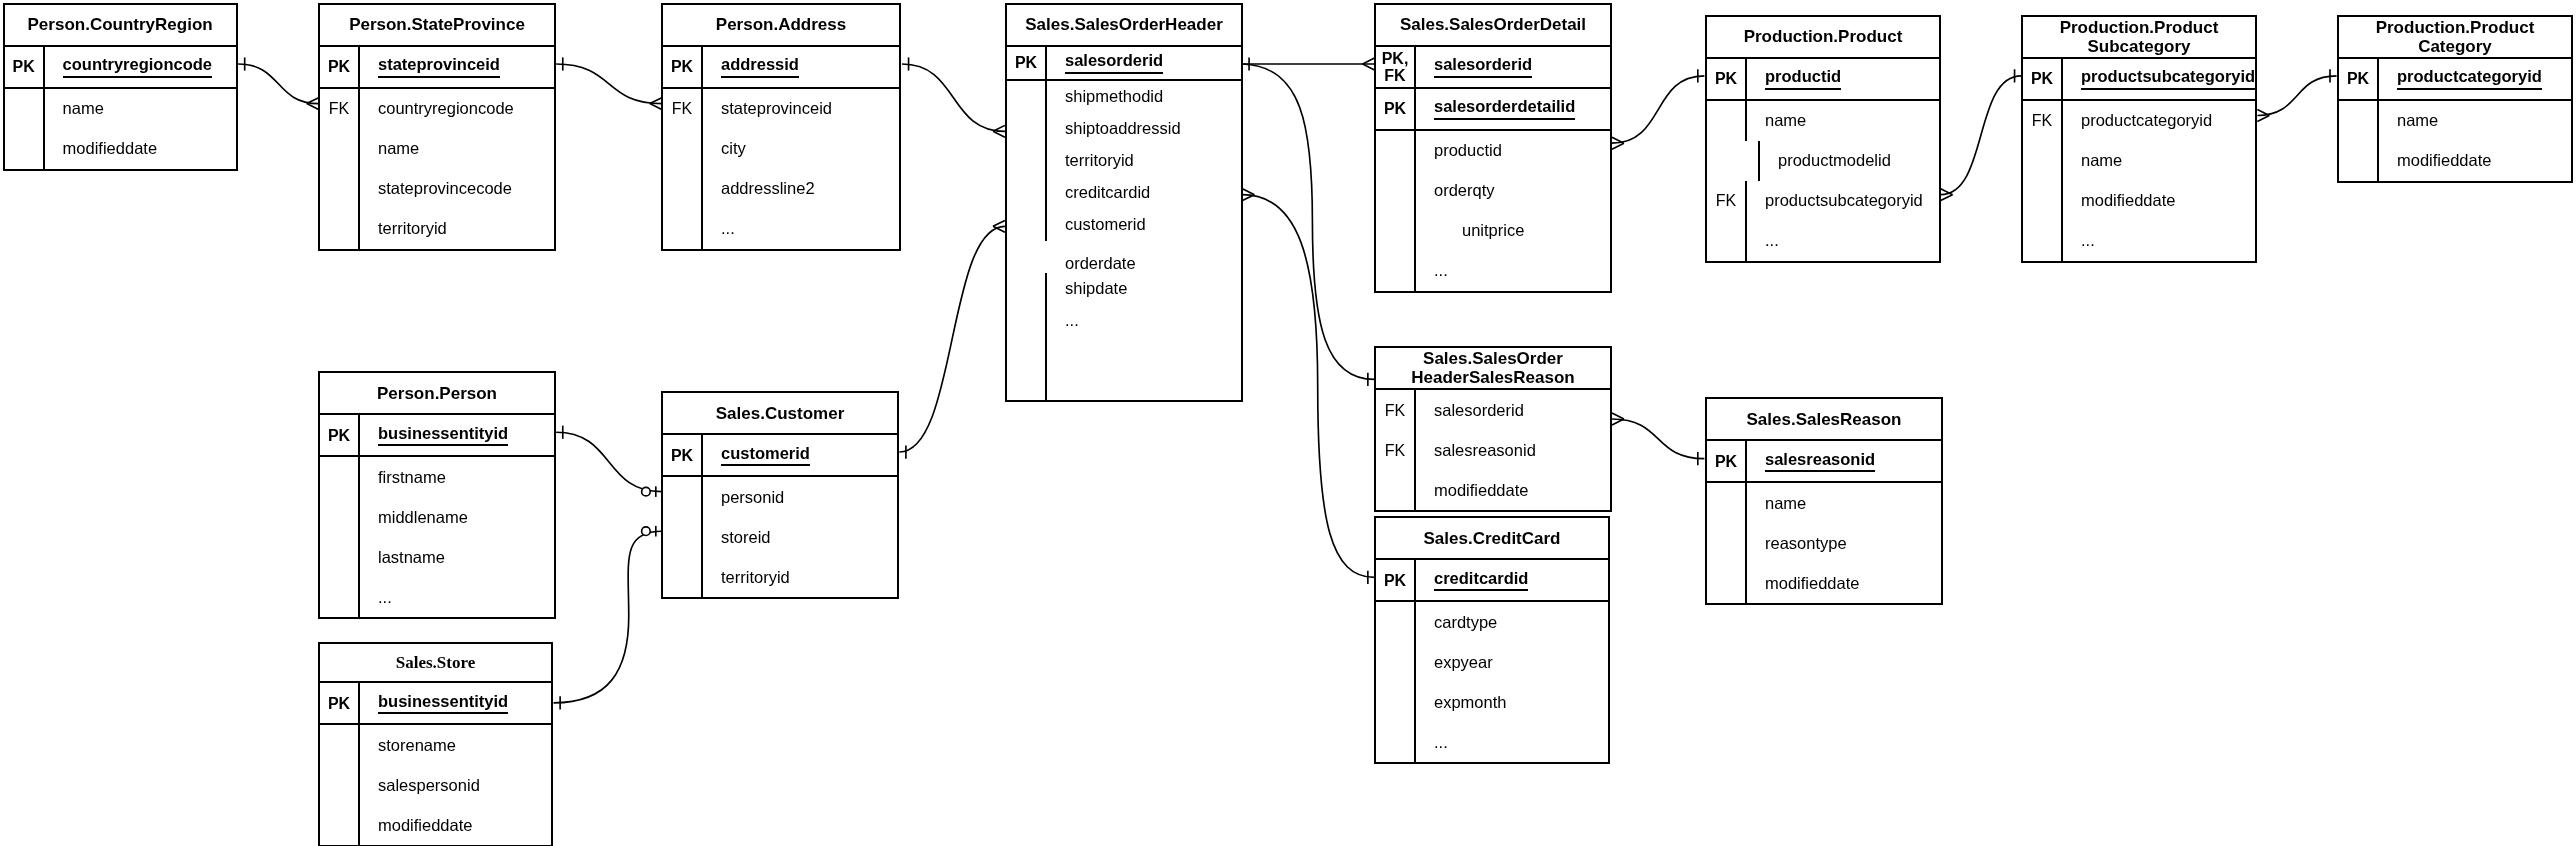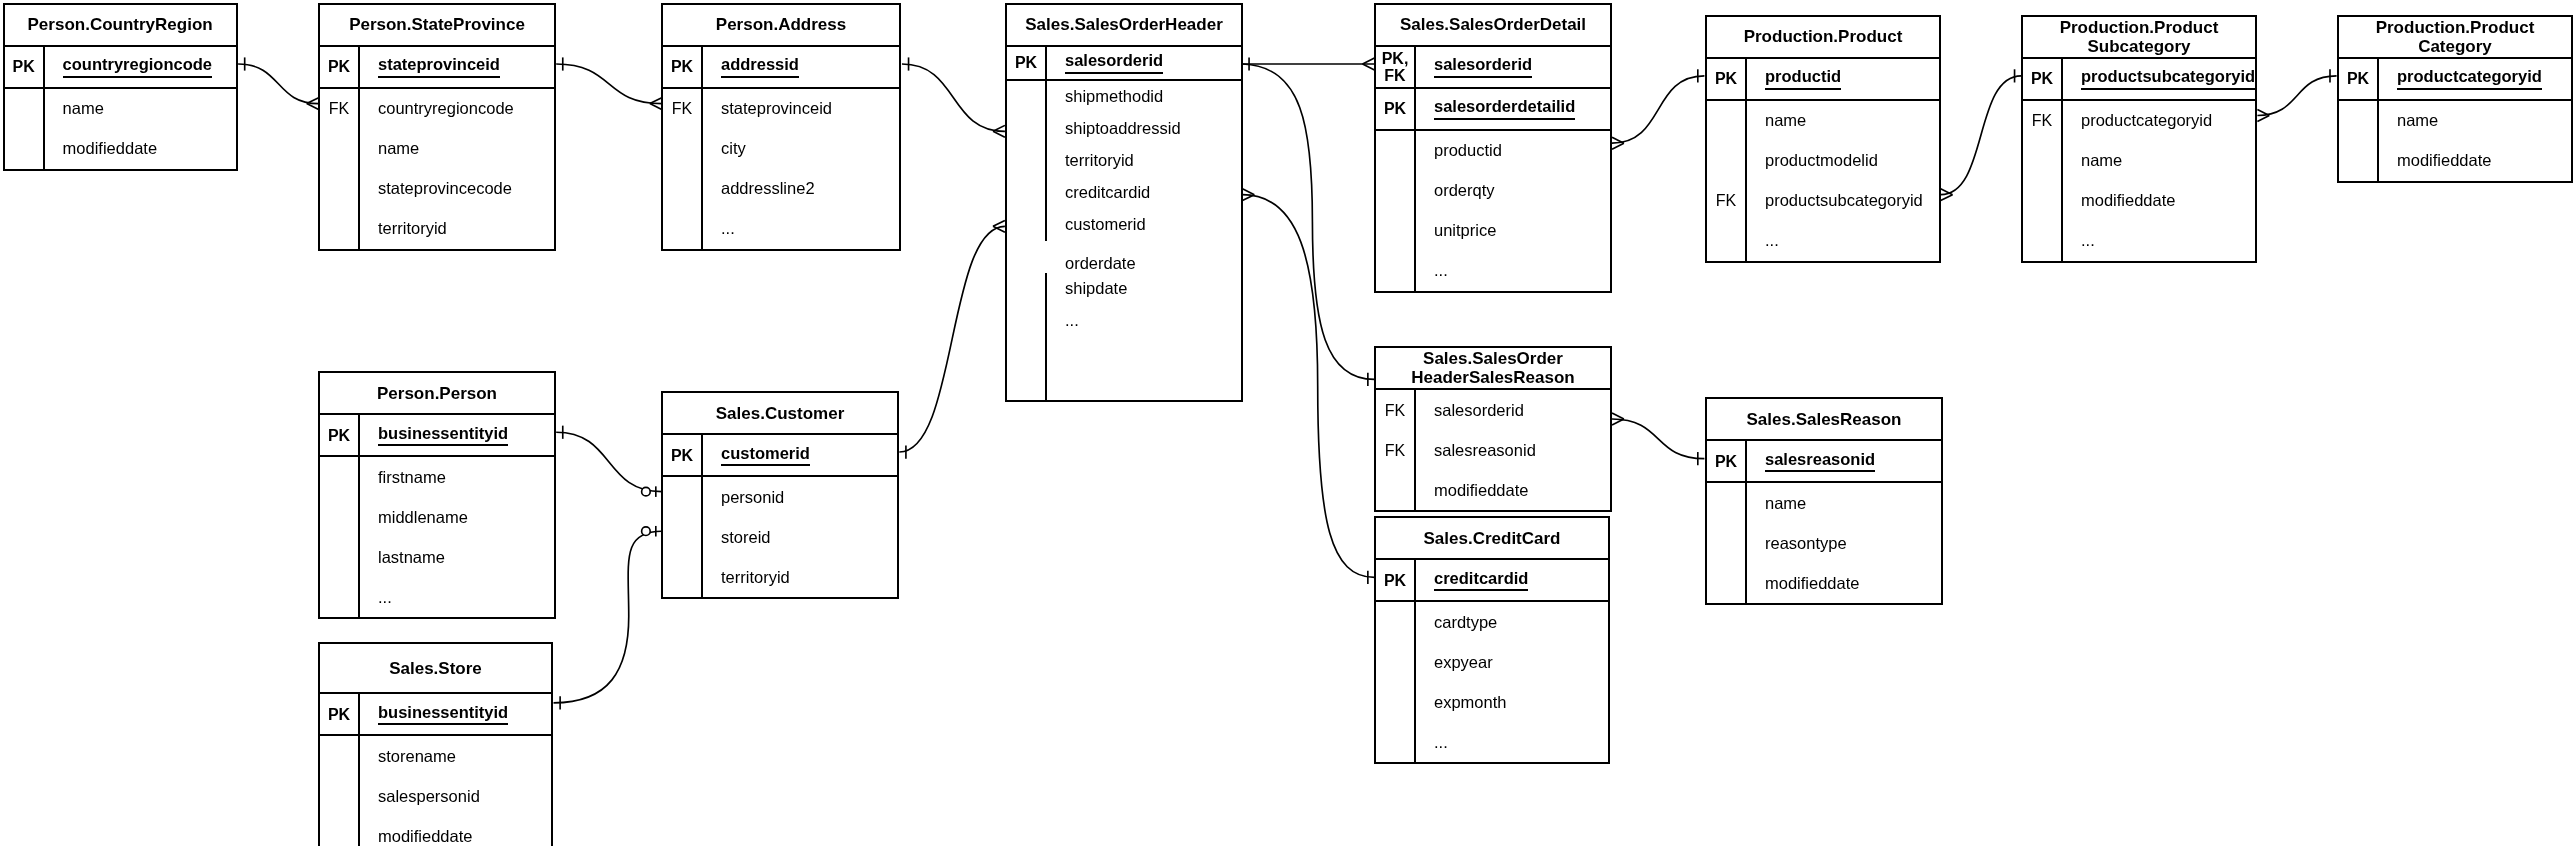--- a/index.html
+++ b/index.html
@@ -287,21 +287,21 @@
           <div class="efield">
             <span class="fname">productid</span>
           </div>
         </div>
         <div class="erow" style="height: 40px;">
           <div class="ekey"></div>
           <div class="efield">
             <span class="fname">orderqty</span>
           </div>
         </div>
-        <div class="erow" style="height: 40px;">
+        <div class="erow" style="height: 40px; gap: 28px;">
           <div class="ekey"></div>
           <div class="efield">
             <span class="fname">unitprice</span>
           </div>
         </div>
         <div class="erow" style="height: 40px;">
           <div class="ekey"></div>
           <div class="efield">
             <span class="fname">...</span>
           </div>
@@ -318,21 +318,21 @@
           </div>
         </div>
       </div>
       <div class="esection">
         <div class="erow" style="height: 40px;">
           <div class="ekey"></div>
           <div class="efield">
             <span class="fname">name</span>
           </div>
         </div>
-        <div class="erow" style="height: 40px;">
+        <div class="erow" style="height: 40px; padding-left: 13px;">
           <div class="ekey"></div>
           <div class="efield">
             <span class="fname">productmodelid</span>
           </div>
         </div>
         <div class="erow" style="height: 40px;">
           <div class="ekey">FK</div>
           <div class="efield">
             <span class="fname">productsubcategoryid</span>
           </div>
@@ -471,21 +471,21 @@
         </div>
         <div class="erow" style="height: 40px;">
           <div class="ekey"></div>
           <div class="efield">
             <span class="fname">territoryid</span>
           </div>
         </div>
       </div>
     </div>
     <div class="entity" style="left: 318px; top: 642px; width: 235px;">
-      <div class="etitle" style="height: 48px;">Sales.Store</div>
+      <div class="etitle" style="height: 37px; font-family: Liberation Serif, serif;">Sales.Store</div>
       <div class="esection">
         <div class="erow" style="height: 40px;">
           <div class="ekey kb">PK</div>
           <div class="efield">
             <span class="fname pk">businessentityid</span>
           </div>
         </div>
       </div>
       <div class="esection">
         <div class="erow" style="height: 40px;">

